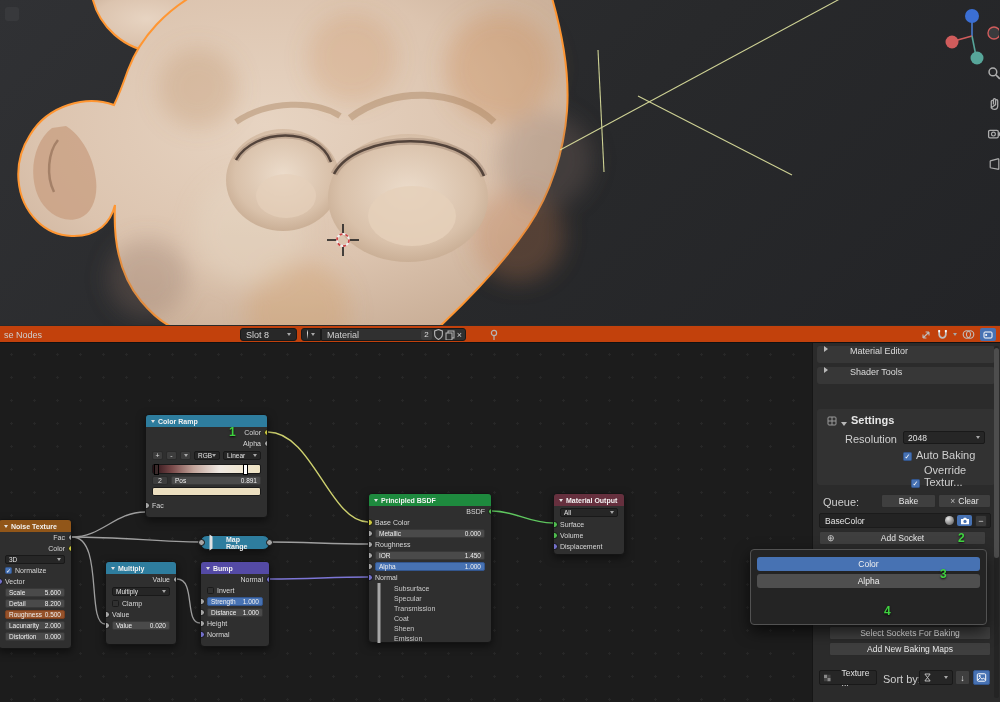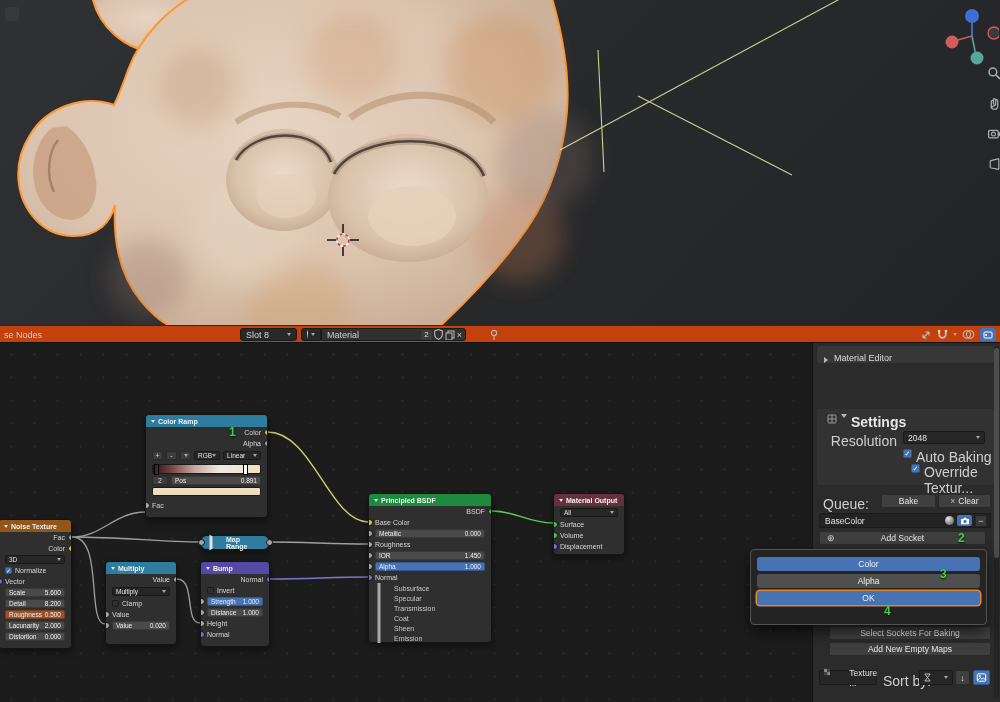--- a/index.html
+++ b/index.html
@@ -57,25 +57,25 @@
   .stop{position:absolute;top:-1px;width:5px;height:11px;border:1px solid #000}
   .swatch{flex:1;height:9px;border-radius:2px;background:#ecdfc0;border:1px solid #1a1a1a}
   .hd-noise{background:#915619}.hd-conv{background:#2e7d9e}.hd-vec{background:#544aa5}.hd-shader{background:#1e8a3e}.hd-out{background:#66303e}
   .node.collapsed{height:15px;border-radius:7px;display:flex;align-items:center;gap:3px;padding:0 6px;font-weight:bold;color:#f0f0f0}
 
   
   .ann{position:absolute;color:#3fd23f;font-size:12px;font-weight:bold;text-shadow:0 1px 2px rgba(0,0,0,.85);z-index:60}
 
   
   .sidebar{position:absolute;left:812px;top:0;width:188px;height:359px;background:#2b2b2b;border-left:1px solid #161616;font-size:9px;color:#d6d6d6}
-  .sp{position:absolute;left:4px;width:178px;height:17px;background:#373737;border-radius:3px;display:flex;align-items:flex-end;gap:6px;padding:0 7px;color:#dcdcdc}
+  .sp{position:absolute;left:4px;width:178px;height:17px;background:#373737;border-radius:3px;display:flex;align-items:flex-start;gap:22px;padding:0 7px;color:#dcdcdc}
   .tri-r{width:0;height:0;border-top:3px solid transparent;border-bottom:3px solid transparent;border-left:4.5px solid #b8b8b8;flex:none}
   .tri-d{width:0;height:0;border-left:3px solid transparent;border-right:3px solid transparent;border-top:4.5px solid #b8b8b8;flex:none}
   .group{position:absolute;left:4px;top:66px;width:178px;height:76px;background:#323232;border-radius:3px}
-  .sr{position:absolute;display:flex;align-items:flex-start;gap:4px;font-size:14px;color:#cfcfcf}
+  .sr{position:absolute;display:flex;align-items:flex-end;gap:4px;font-size:11px;color:#cfcfcf}
   .btn{background:#3f3f3f;border:1px solid #2a2a2a;border-radius:2px;display:flex;align-items:center;justify-content:center;gap:3px;font-size:8.5px;color:#e8e8e8;position:absolute}
   .sdd{background:#262626;border:1px solid #191919;border-radius:2px;display:flex;align-items:center;justify-content:space-between;padding:0 4px;font-size:8.5px;color:#e2e2e2;position:absolute}
   .listrow{position:absolute;left:6px;top:170px;width:172px;height:15px;background:#232323;border:1px solid #1b1b1b;border-radius:2px;display:flex;align-items:center;padding:0 3px 0 5px;font-size:8.5px;color:#e6e6e6}
   .cam-btn{width:15px;height:11px;background:#4772b3;border-radius:2px;display:flex;align-items:center;justify-content:center;margin-left:3px}
   .minus-btn{width:12px;height:12px;background:#3a3a3a;border:1px solid #262626;border-radius:2px;color:#ddd;font-size:9px;line-height:10px;text-align:center;margin-left:3px}
   .sphere-ico{width:9px;height:9px;border-radius:50%;background:radial-gradient(circle at 35% 30%,#e8e8e8,#7a7a7a 70%,#4a4a4a);margin-left:auto}
   .sbar{position:absolute;right:1px;top:3px;width:5px;height:352px;background:#242424;border-radius:3px}
   .sbar .thumb{position:absolute;left:0;top:2px;width:5px;height:210px;background:#4d4d4d;border-radius:3px}
 
   
@@ -553,20 +553,24 @@
       </div>
 
       <span class="ann" style="left:229px;top:82px">1</span>
     </div>
 
     <div class="sidebar">
       <div class="sp" style="top:3px">
           <span class="tri-r"></span>
           <span>Material Editor</span>
         </div>
+      <div class="sp" style="top:24px">
+          <span class="tri-r"></span>
+          <span>Shader Tools</span>
+        </div>
 
       <div class="group"></div>
       <div class="sr" style="left:14px;top:71px">
         <svg width="10" height="10" viewBox="0 0 10 10">
             <rect x="1" y="1" width="8" height="8" rx="1" fill="none" stroke="#9a9a9a"></rect>
             <line x1="1" y1="5" x2="9" y2="5" stroke="#9a9a9a"></line>
             <line x1="5" y1="1" x2="5" y2="9" stroke="#9a9a9a"></line>
           </svg>
         <span class="tri-d"></span>
         <span style="color:#e6e6e6;font-weight:bold">Settings</span>
@@ -608,25 +612,25 @@
 
       <div class="btn" style="left:6px;top:188px;width:167px;height:14px;position:absolute">
         <span style="position:absolute;left:7px;font-size:9px;color:#cfcfcf">⊕</span>
         <span>Add Socket</span>
       </div>
 
       <div class="btn" style="left:16px;top:283px;width:162px;height:14px">
           <span>Select Sockets For Baking</span>
         </div>
       <div class="btn" style="left:16px;top:299px;width:162px;height:14px">
-          <span>Add New Empty Maps</span>
+          <span>Add New Baking Maps</span>
         </div>
 
       <div class="sdd" style="left:6px;top:327px;width:58px;height:15px">
-        <span style="display:flex;gap:19px">
+        <span style="display:flex;align-items:center;gap:11px">
           <svg width="8" height="8" viewBox="0 0 8 8">
               <rect width="4" height="4" fill="#888"></rect>
               <rect x="4" y="4" width="4" height="4" fill="#888"></rect>
               <rect x="4" width="4" height="4" fill="#444"></rect>
               <rect y="4" width="4" height="4" fill="#444"></rect>
             </svg>
           <span>Texture ...</span>
         </span>
       </div>
       <span class="sr" style="left:70px;top:330px">Sort by:</span>
@@ -652,23 +656,20 @@
         </div>
     </div>
 
     <div class="popup">
       <div class="pbtn blue">
           <span>Color</span>
         </div>
       <div class="pbtn gray">
           <span>Alpha</span>
         </div>
-      <div class="pbtn ok">
-          <span>OK</span>
-        </div>
     </div>
 
     <span class="ann" style="left:958px;top:188px">2</span>
     <span class="ann" style="left:940px;top:224px">3</span>
     <span class="ann" style="left:884px;top:261px">4</span>
   </div>
 
 </div>
 
 </body></html>

